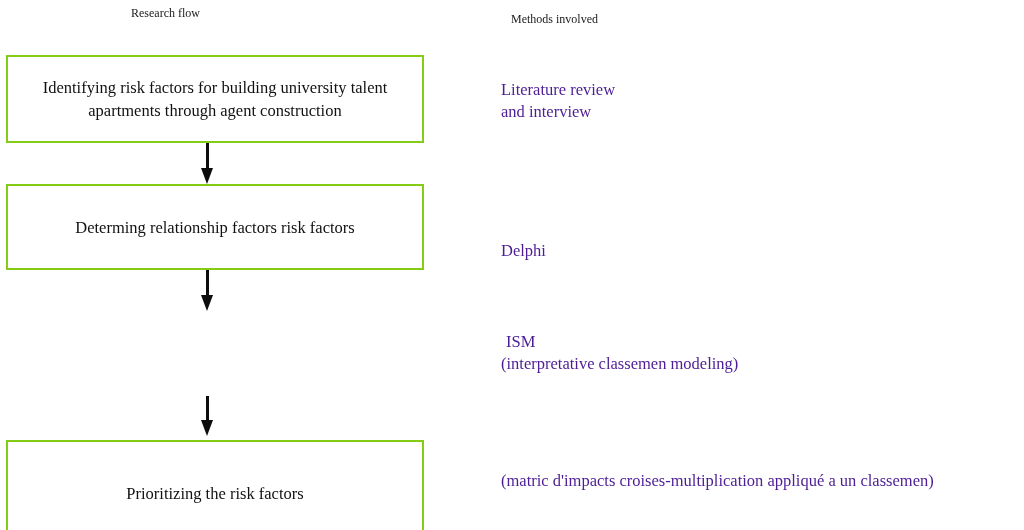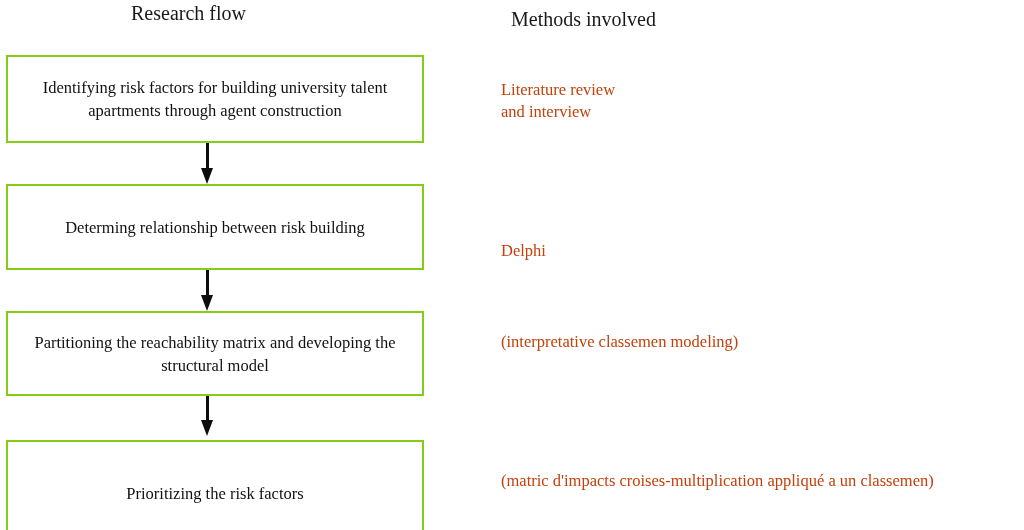--- a/index.html
+++ b/index.html
@@ -15,21 +15,21 @@
     position: relative;
     width: 1024px;
     height: 530px;
     background: #ffffff;
     overflow: hidden;
   }
 
   
   .col-header {
     position: absolute;
-    font-size: 20px;
+    font-size: 12px;
     line-height: 20px;
     white-space: nowrap;
     color: #1a1a1a;
   }
   #header-research-flow { left: 131px; top: 3px; }
   #header-methods       { left: 511px; top: 9px; }
 
   
   .flow-box {
     position: absolute;
@@ -88,21 +88,21 @@
   #connector-3 .shaft { height: 25px; }
   #connector-3 .head  { top: 24px; }
 
   
   .method-label {
     position: absolute;
     left: 501px;
     font-size: 16.5px;
     line-height: 22px;
     white-space: nowrap;
-    color: #c2410c;
+    color: #4c1d95;
   }
   .method-label .lead { display: block; }
   .method-label .sub  { display: block; }
   #method-1 { top: 79px; }
   #method-2 { top: 213px; margin-top: 27px; }
   #method-3 { top: 331px; }
   #method-3 .lead { padding-left: 5px; }
   #method-4 { top: 470px; }
 </style>
 </head>
@@ -119,38 +119,36 @@
   <div class="connector" id="connector-1">
     <div class="shaft"></div>
     <div class="head"></div>
   </div>
   <div class="method-label" id="method-1">
     <span class="lead">Literature review</span>
     <span class="sub">and interview</span>
   </div>
 
   <div class="flow-box" id="box-2">
-    <span class="box-text">Determing relationship between risk building</span>
+    <span class="box-text">Determing relationship factors risk factors</span>
   </div>
   <div class="connector" id="connector-2">
     <div class="shaft"></div>
     <div class="head"></div>
   </div>
   <div class="method-label" id="method-2">
     <span class="lead">Delphi</span>
   </div>
 
-  <div class="flow-box" id="box-3">
-    <span class="box-text">Partitioning the reachability matrix and developing the structural model</span>
-  </div>
   <div class="connector" id="connector-3">
     <div class="shaft"></div>
     <div class="head"></div>
   </div>
   <div class="method-label" id="method-3">
+    <span class="lead">ISM</span>
     <span class="sub">(interpretative classemen modeling)</span>
   </div>
 
   <div class="flow-box" id="box-4">
     <span class="box-text">Prioritizing the risk factors</span>
   </div>
   <div class="method-label" id="method-4">
     <span class="sub">(matric d'impacts croises-multiplication appliqué a un classemen)</span>
   </div>
 

